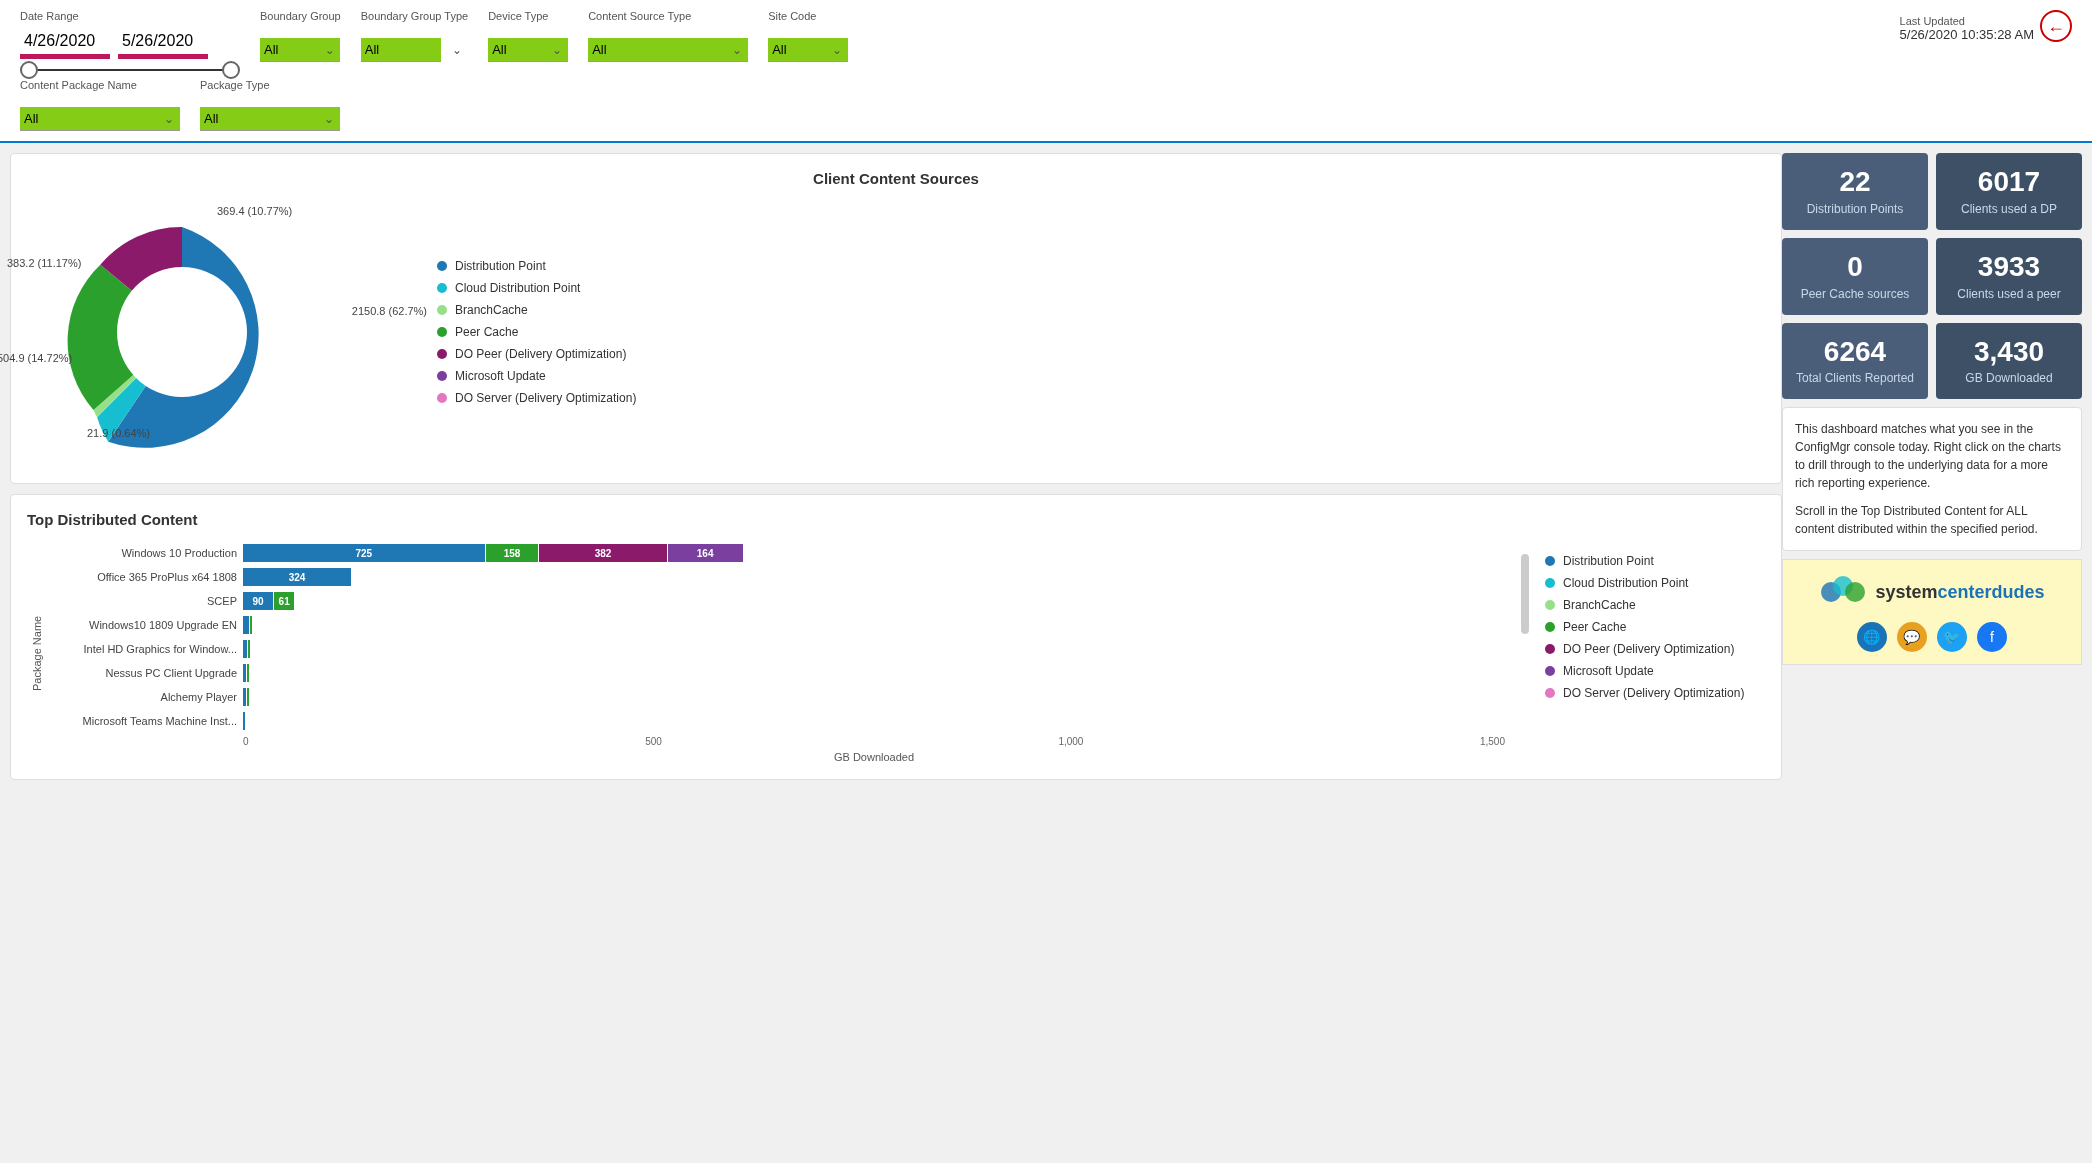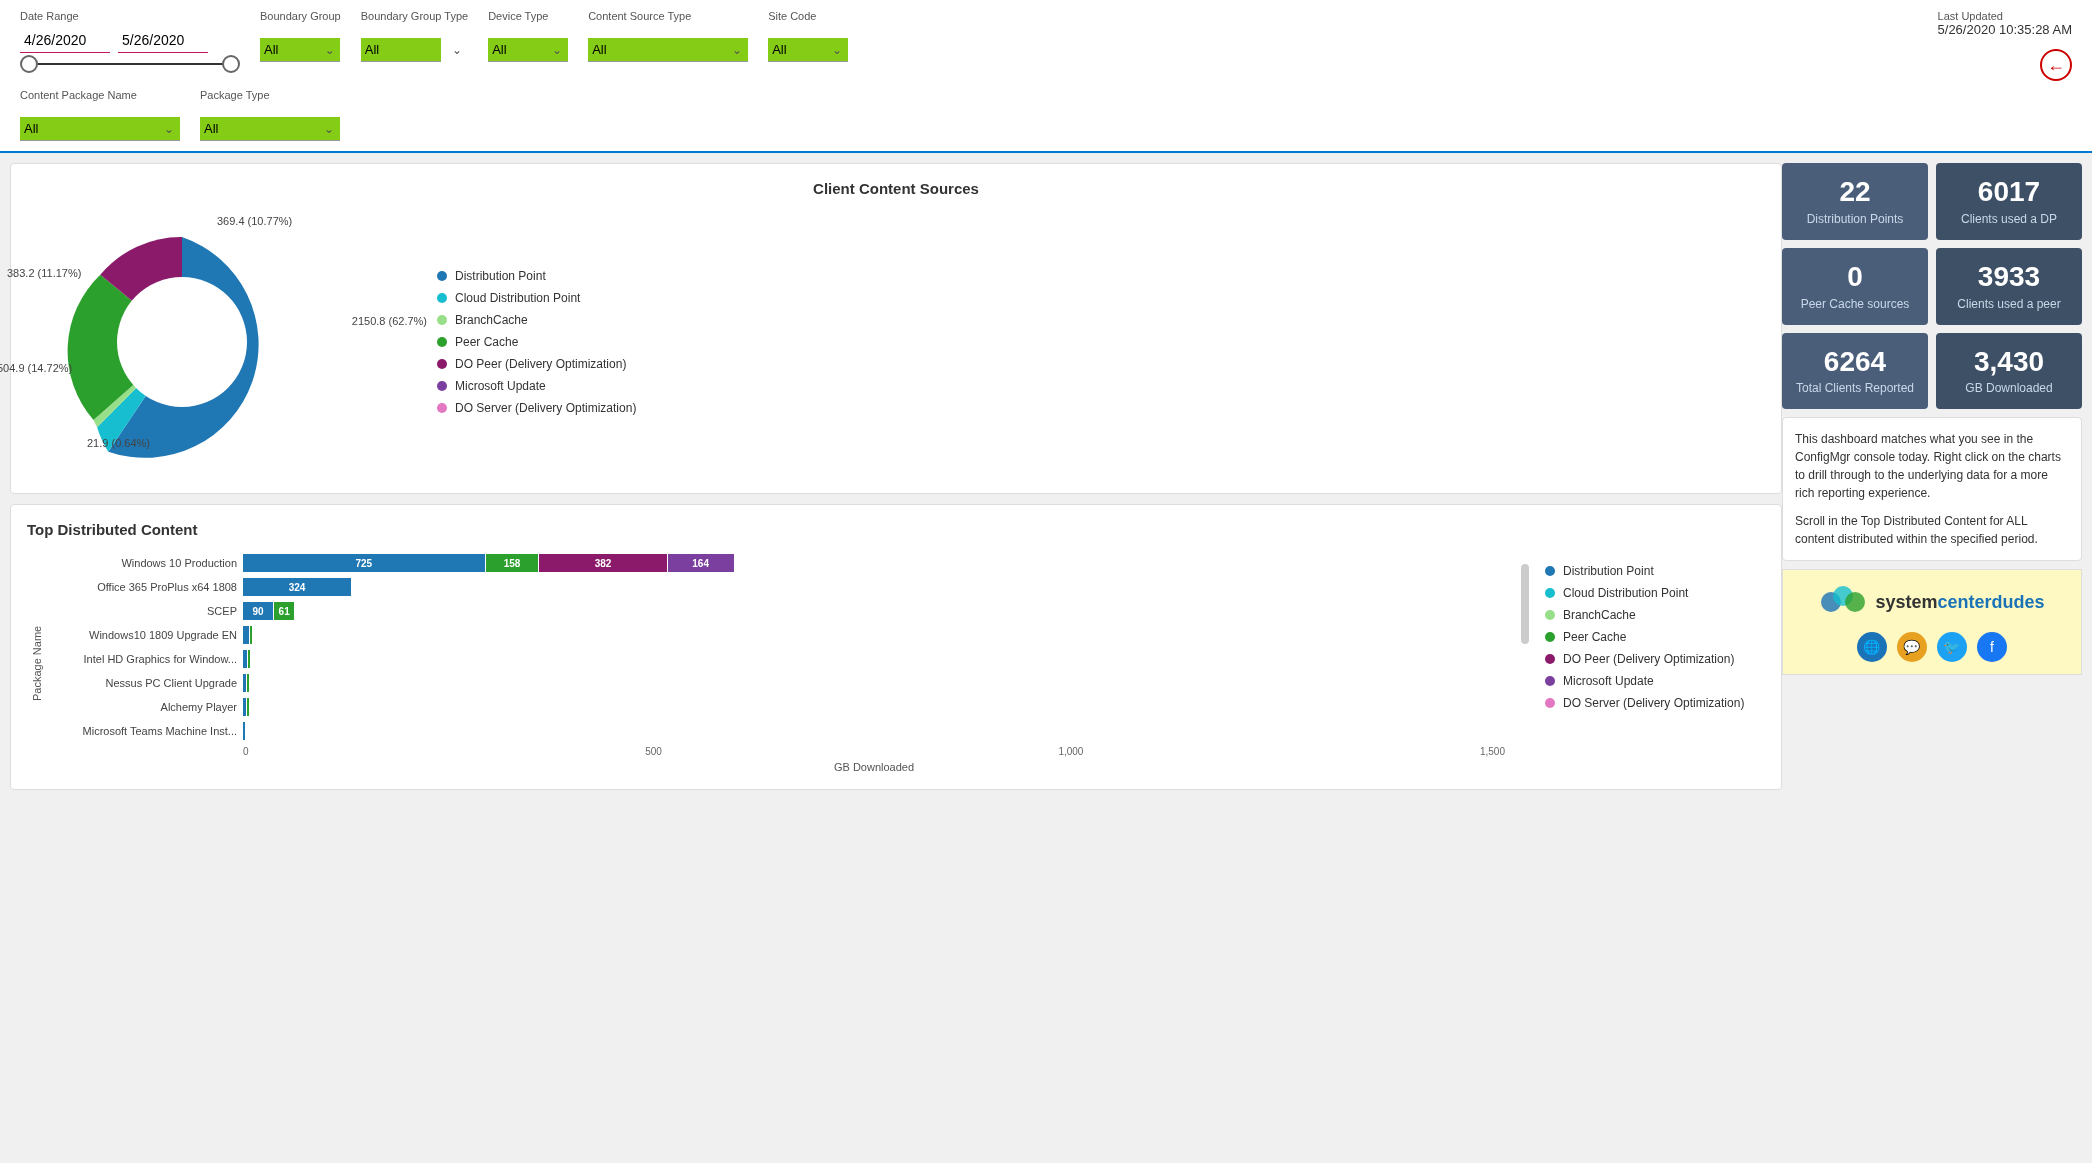--- a/index.html
+++ b/index.html
@@ -8,21 +8,21 @@
     .header { background: #fff; padding: 10px 20px; border-bottom: 2px solid #0078d4; }
     .header-row { display: flex; align-items: flex-start; gap: 20px; flex-wrap: nowrap; }
     .filter-group { display: flex; flex-direction: column; gap: 16px; min-width: 80px; }
     .filter-label { font-size: 11px; color: #555; font-weight: 500; }
     .filter-select { border: none; border-bottom: 1px solid #999; padding: 4px 24px 4px 4px; font-size: 13px; background: #84cc16; appearance: none; -webkit-appearance: none; cursor: pointer; min-width: 80px; position: relative; }
     .select-wrapper { position: relative; display: inline-block; }
     .select-wrapper::after { content: '⌄'; position: absolute; right: 6px; top: 50%; transform: translateY(-50%); font-size: 12px; pointer-events: none; color: #555; }
     .date-range-group { display: flex; flex-direction: column; gap: 6px; }
     .date-label { font-size: 11px; color: #555; font-weight: 500; }
     .date-inputs { display: flex; gap: 8px; align-items: center; }
-    .date-input { border: none; border-bottom: 1px solid #be185d; padding: 4px; font-size: 14px; width: 90px; }
+    .date-input { border: none; border-bottom: 5px solid #be185d; padding: 4px; font-size: 16px; width: 90px; }
     .date-slider { display: flex; align-items: center; gap: 0; margin-top: 4px; }
     .slider-track { width: 220px; height: 2px; background: #ccc; position: relative; display: flex; align-items: center; }
     .slider-thumb { width: 18px; height: 18px; border-radius: 50%; border: 2px solid #666; background: #fff; position: absolute; cursor: pointer; }
     .slider-thumb.left { left: 0; }
     .slider-thumb.right { right: 0; }
     .slider-fill { position: absolute; left: 9px; right: 9px; height: 2px; background: #333; }
     .header-second-row { display: flex; align-items: flex-start; gap: 20px; margin-top: 10px; }
     .back-btn { width: 32px; height: 32px; border-radius: 50%; border: 2px solid #c00; background: #fff; color: #c00; font-size: 18px; cursor: pointer; display: flex; align-items: center; justify-content: center; margin-left: auto; }
 
     .main { display: flex; padding: 10px; }
@@ -125,21 +125,21 @@
 
       <div class="filter-group">
         <div class="filter-label">Site Code</div>
         <div class="select-wrapper">
           <select class="filter-select">
             <option>All</option>
           </select>
         </div>
       </div>
 
-      <div style="margin-left:auto; display:flex; flex-direction:column; align-items:flex-end; gap:12px;">
+      <div style="margin-left:auto; display:flex; align-items:flex-end; gap:6px;">
         <div>
           <div class="filter-label">Last Updated</div>
           <div style="font-size:13px;">5/26/2020 10:35:28 AM</div>
         </div>
         <button class="back-btn">←</button>
       </div>
     </div>
 
     <div class="header-second-row" style="margin-top:8px;">
       <div class="filter-group">
@@ -232,21 +232,21 @@
         <div class="bar-chart-container" style="flex:1;">
           <div class="bar-chart-y-label">Package Name</div>
           <div class="bar-chart-inner">
             <div class="bar-chart-rows" id="bar-rows">
             <div class="bar-row">
                   <div class="bar-row-label">Windows 10 Production</div>
                   <div class="bar-row-bars">
                     <div class="bar-seg" style="width: 241.667px; background: rgb(31, 119, 180); min-width: 2px;">725</div>
                     <div class="bar-seg" style="width: 52.6667px; background: rgb(44, 160, 44); min-width: 2px;">158</div>
                     <div class="bar-seg" style="width: 127.333px; background: rgb(139, 26, 107); min-width: 2px;">382</div>
-                    <div class="bar-seg" style="width: 66px; background: rgb(123, 63, 160); min-width: 2px;">164</div>
+                    <div class="bar-seg" style="width: 75px; background: rgb(123, 63, 160); min-width: 2px;">164</div>
                   </div>
                 </div>
                 <div class="bar-row">
                   <div class="bar-row-label">Office 365 ProPlus x64 1808</div>
                   <div class="bar-row-bars">
                     <div class="bar-seg" style="width: 108px; background: rgb(31, 119, 180); min-width: 2px;">324</div>
                   </div>
                 </div>
                 <div class="bar-row">
                   <div class="bar-row-label">SCEP</div>

